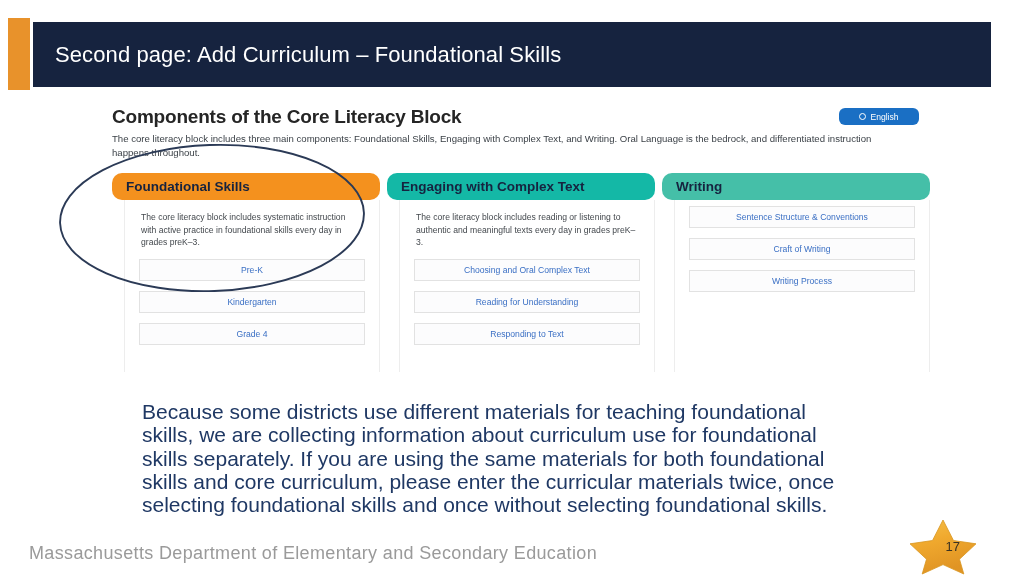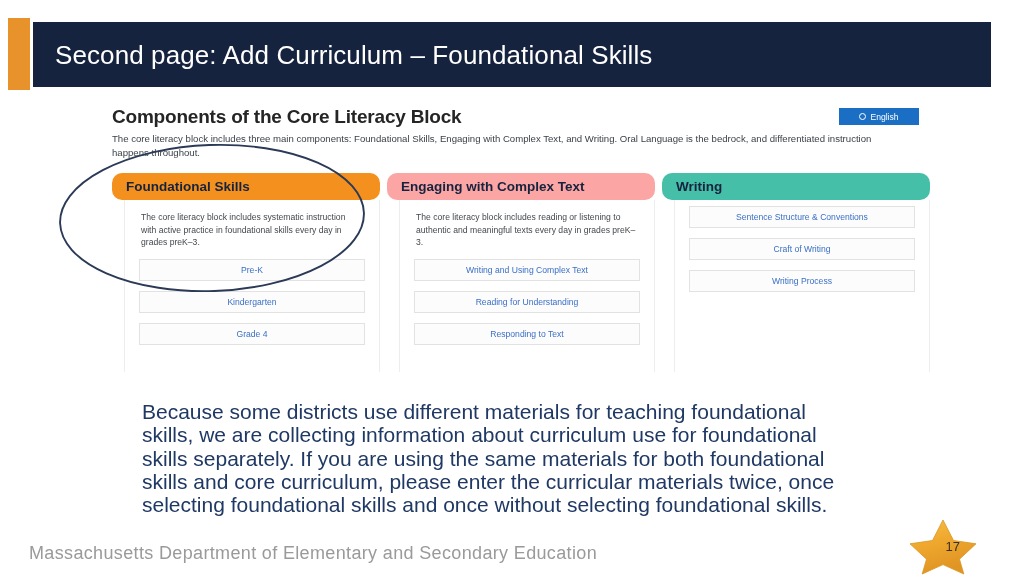--- a/index.html
+++ b/index.html
@@ -31,21 +31,21 @@
     top: 22px;
     width: 958px;
     height: 65px;
     background: #16233f;
   }
   #title-text {
     position: absolute;
     left: 55px;
     top: 33px;
     width: 900px;
-    font-size: 26px;
+    font-size: 22px;
     line-height: 44px;
     color: #ffffff;
     font-weight: 400;
     letter-spacing: 0.1px;
     white-space: nowrap;
   }
 
   
   #embed {
     position: absolute;
@@ -80,20 +80,21 @@
     top: 8px;
     width: 80px;
     height: 17px;
     background: #1a6fc4;
     color: #ffffff;
     font-size: 8.6px;
     display: flex;
     align-items: center;
     justify-content: center;
     gap: 4px;
+    border-radius: 6px;
   }
   #english-badge .ring {
     display: inline-block;
     width: 7px;
     height: 7px;
     border: 1.5px solid #ffffff;
     border-radius: 50%;
     box-sizing: border-box;
   }
 
@@ -112,21 +113,21 @@
     display: flex;
     align-items: center;
     padding-left: 14px;
     box-sizing: border-box;
     font-size: 13.5px;
     font-weight: bold;
     color: #16233f;
     border-radius: 10px;
   }
   #col-0 .col-head { background: #f4911e; }
-  #col-1 .col-head { background: #fca5a5; }
+  #col-1 .col-head { background: #14b8a6; }
   #col-2 .col-head { background: #45bfa8; }
 
   .col-body {
     background: #ffffff;
     border-left: 1px solid #ededed;
     border-right: 1px solid #ededed;
     min-height: 172px;
     box-sizing: border-box;
     margin-left: 12px;
   }
@@ -232,21 +233,21 @@
     </div>
   </div>
 
   <div class="col" id="col-1">
     <div class="col-head">
       <span>Engaging with Complex Text</span>
     </div>
     <div class="col-body">
       <div class="col-desc">The core literacy block includes reading or listening to authentic and meaningful texts every day in grades preK–3.</div>
       <div class="btn-list">
-        <div class="link-btn">Writing and Using Complex Text</div>
+        <div class="link-btn">Choosing and Oral Complex Text</div>
         <div class="link-btn">Reading for Understanding</div>
         <div class="link-btn">Responding to Text</div>
       </div>
     </div>
   </div>
 
   <div class="col" id="col-2">
     <div class="col-head">
       <span>Writing</span>
     </div>

